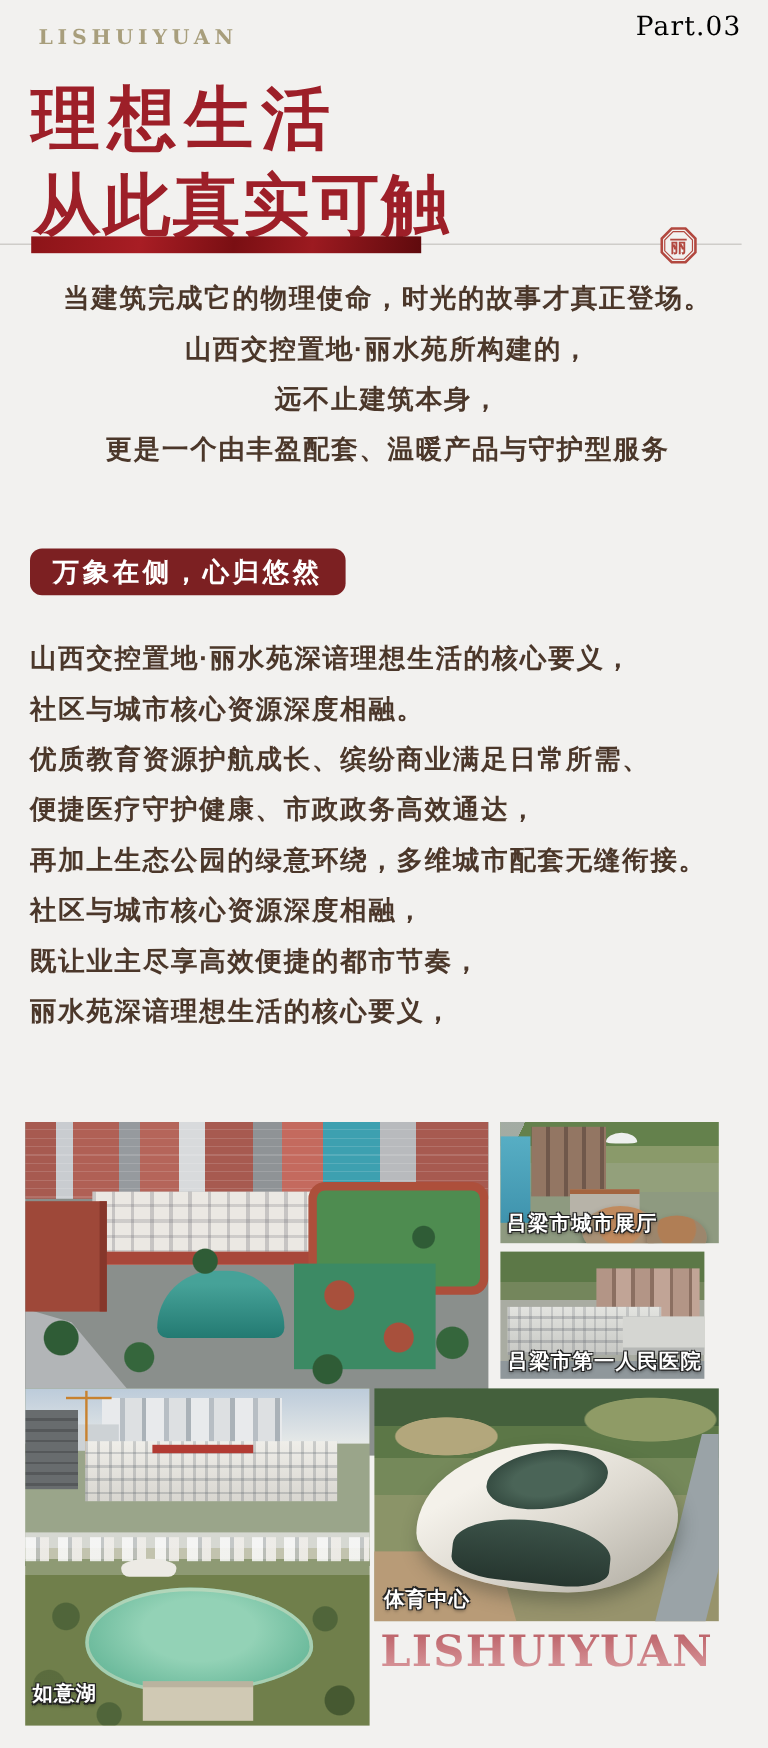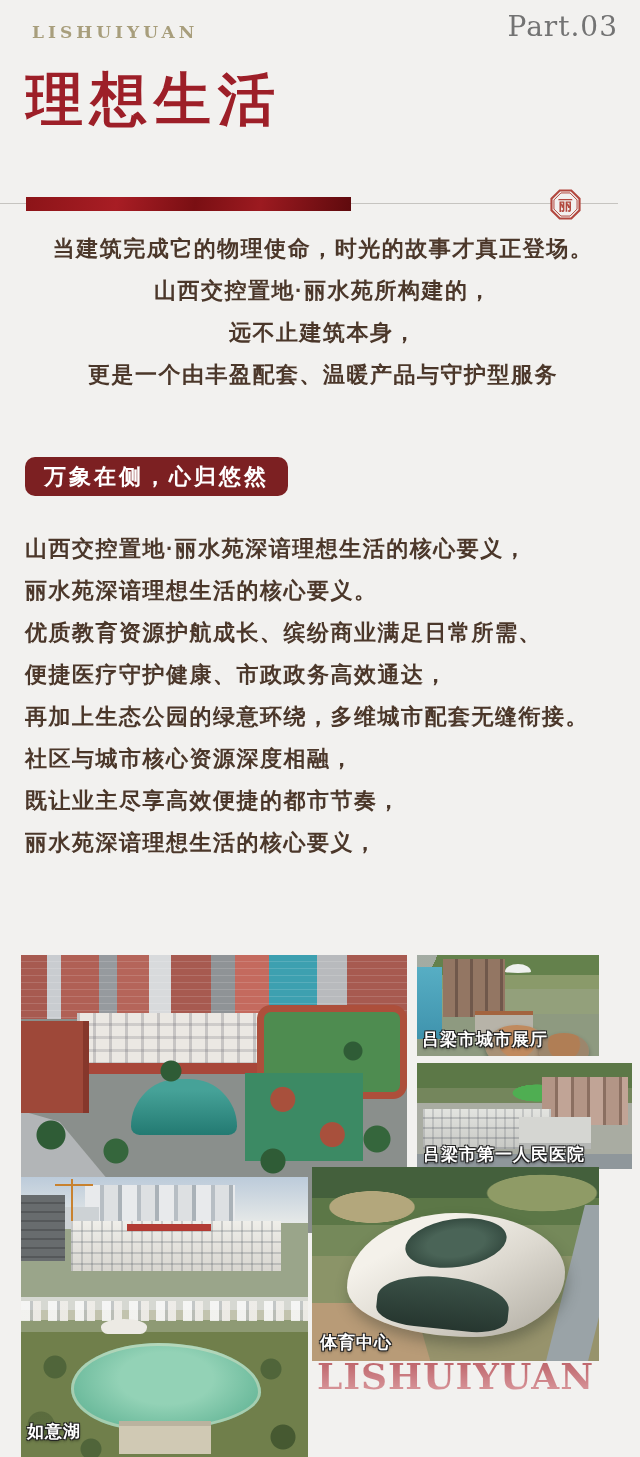--- a/index.html
+++ b/index.html
@@ -3,21 +3,21 @@
 <meta charset="utf-8">
 <style>
   html,body{margin:0;padding:0;}
   body{font-family:"Liberation Sans","DejaVu Sans",sans-serif;}
   .page{position:relative;width:640px;height:1457px;background:#f2f1ef;overflow:hidden;}
 
   
   .brand{position:absolute;left:32px;top:22px;font-family:"DejaVu Serif","Liberation Serif",serif;
          font-weight:700;font-size:17px;letter-spacing:4px;color:#a89e7c;}
   .part{position:absolute;right:22px;top:10px;font-family:"DejaVu Serif","Liberation Serif",serif;
-        font-weight:400;font-size:28px;letter-spacing:1px;color:#737373;}
+        font-weight:400;font-size:22px;letter-spacing:1px;color:#000000;}
 
   
   .h1{position:absolute;left:26px;top:66px;font-size:57px;line-height:1.18;font-weight:900;
       letter-spacing:7px;color:#9d1f28;text-align:right;}
   .h2{position:absolute;left:28px;top:138px;font-size:56px;line-height:1.18;font-weight:900;
       letter-spacing:2px;color:#9d1f28;}
 
   
   .rule-line{position:absolute;left:0;top:203px;width:618px;height:1px;background:#c6c4c0;}
   .rule-bar{position:absolute;left:26px;top:197px;width:325px;height:14px;
@@ -30,21 +30,21 @@
   .para-intro{top:228px;text-align:center;}
   .para-body{top:528px;}
 
   
   .badge{position:absolute;left:25px;top:457px;background:#7c2022;color:#ffffff;
          font-size:22px;font-weight:700;letter-spacing:3px;line-height:39px;
          padding:0 19px;border-radius:10px;}
 
   
   .collage{position:absolute;left:21px;top:935px;width:578px;height:503px;}
-  .photo{position:absolute;overflow:hidden;margin-top:20px;}
+  .photo{position:absolute;overflow:hidden;}
   .plabel{position:absolute;left:8px;bottom:6px;color:#fff;font-weight:700;font-size:17px;
       letter-spacing:1px;white-space:nowrap;
       text-shadow:-1px -1px 0 #242424,1px -1px 0 #242424,-1px 1px 0 #242424,1px 1px 0 #242424,0 2px 3px rgba(0,0,0,.55);}
 
   
   .ph-dawu{left:0;top:0;width:386px;height:278px;background:#8a8f8c;}
   .d-city{position:absolute;left:0;top:0;width:100%;height:64px;
      background:repeating-linear-gradient(180deg,transparent 0 6px,rgba(255,255,255,.14) 6px 7px),
      linear-gradient(90deg,#a75a50 0 26px,#c9ccd0 26px 40px,#b06055 40px 78px,#969a9e 78px 96px,
        #b5655a 96px 128px,#d8dadc 128px 150px,#a75a50 150px 190px,#8f9396 190px 214px,
@@ -83,21 +83,21 @@
   .e-towers{position:absolute;left:26px;top:4px;width:62px;height:58px;
      background:repeating-linear-gradient(90deg,#937663 0 12px,#70584b 12px 15px);}
   .e-mall{position:absolute;left:58px;top:56px;width:58px;height:26px;background:#b7b3a8;
      border-top:4px solid #a3643f;}
   .e-drum1{position:absolute;left:68px;top:70px;width:64px;height:42px;border-radius:50%;
      background:radial-gradient(circle at 50% 32%,#c08a5e 0 44%,#a89176 48%);box-shadow:0 3px 5px rgba(0,0,0,.3);}
   .e-drum2{position:absolute;left:122px;top:78px;width:50px;height:36px;border-radius:50%;
      background:radial-gradient(circle at 50% 32%,#b07e55 0 44%,#9c866c 48%);box-shadow:0 3px 5px rgba(0,0,0,.3);}
 
   
-  .ph-hosp{left:396px;top:108px;width:215px;height:106px;
+  .ph-hosp{left:396px;top:108px;width:170px;height:106px;
      background:radial-gradient(ellipse 40px 14px at 120px 30px,#4fae52 0 60%,transparent 62%),
        linear-gradient(180deg,#5c7847 0 24%,#74865c 24% 38%,#a9aca2 38% 86%,#8f979b 86%);}
   .ho-towers{position:absolute;right:4px;top:14px;width:86px;height:48px;
      background:repeating-linear-gradient(90deg,#b39586 0 13px,#8b6f61 13px 16px,#c1a496 16px 29px,#8b6f61 29px 32px);}
   .ho-slab{position:absolute;left:6px;top:46px;width:128px;height:40px;
      background:repeating-linear-gradient(90deg,rgba(80,85,95,.2) 0 2px,transparent 2px 9px),
        repeating-linear-gradient(180deg,transparent 0 8px,rgba(80,85,95,.25) 8px 10px),
        linear-gradient(180deg,#e3e4e0,#c7c8c4);}
   .ho-wing{position:absolute;left:102px;top:54px;width:72px;height:32px;background:#d5d6d2;
      box-shadow:inset 0 -6px 0 rgba(90,95,100,.25);}
@@ -116,21 +116,21 @@
      background:repeating-linear-gradient(90deg,rgba(70,80,90,.22) 0 2px,transparent 2px 10px),
        repeating-linear-gradient(180deg,transparent 0 9px,rgba(70,80,90,.22) 9px 11px),
        linear-gradient(180deg,#efeee9,#d8d6d0);}
   .g-slab::before{content:"";position:absolute;left:56px;top:3px;width:84px;height:7px;background:#b23b33;}
   .g-green{position:absolute;left:0;bottom:0;width:100%;height:22px;
      background:radial-gradient(circle at 30px 8px,#3d5733 0 8px,transparent 9px),
        radial-gradient(circle at 220px 10px,#3d5733 0 9px,transparent 10px),
        linear-gradient(#5d7847,#46603a);}
 
   
-  .ph-sport{left:291px;top:212px;width:287px;height:194px;
+  .ph-sport{left:291px;top:222px;width:287px;height:194px;
      background:radial-gradient(ellipse 70px 26px at 60px 40px,#b3a77c 0 60%,transparent 62%),
        radial-gradient(ellipse 90px 30px at 230px 26px,#8f9b66 0 60%,transparent 62%),
        linear-gradient(180deg,#44603c 0 16%,#5c7747 16% 30%,#75895a 30% 46%,#8b9468 46% 70%,#97936c 70%);}
   .s-road{position:absolute;right:-8px;top:38px;width:42px;height:160px;background:#9aa3a7;
      transform:skewX(-14deg);}
   .s-plaza{position:absolute;left:-14px;bottom:0;width:124px;height:58px;background:#b89b77;
      transform:skewX(16deg);}
   .s-shell{position:absolute;left:35px;top:46px;width:218px;height:124px;
      border-radius:50% 50% 42% 58%/60% 48% 52% 40%;
      background:linear-gradient(150deg,#f4f1ea 25%,#ddd9d0 55%,#b8b4aa 90%);
@@ -170,41 +170,42 @@
 </style>
 </head>
 <body>
 
 <div class="page">
 
   <div class="brand">LISHUIYUAN</div>
   <div class="part">Part.03</div>
 
   <div class="h1">理想生活</div>
+  <div class="h2">从此真实可触</div>
 
   <div class="rule-line"></div>
   <div class="rule-bar"></div>
   <svg class="seal" viewBox="0 0 40 40">
     <polygon points="13,3 27,3 37,13 37,27 27,37 13,37 3,27 3,13" fill="#f2f1ef" stroke="#b2483f" stroke-width="2.6"></polygon>
     <polygon points="14.5,6 25.5,6 34,14.5 34,25.5 25.5,34 14.5,34 6,25.5 6,14.5" fill="none" stroke="#b2483f" stroke-width="1.2"></polygon>
     <text x="20" y="27" font-size="17" font-weight="bold" fill="#b2483f" text-anchor="middle">丽</text>
   </svg>
 
   <div class="para para-intro">
     <div>当建筑完成它的物理使命，时光的故事才真正登场。</div>
     <div>山西交控置地·丽水苑所构建的，</div>
     <div>远不止建筑本身，</div>
     <div>更是一个由丰盈配套、温暖产品与守护型服务</div>
   </div>
 
   <div class="badge">万象在侧，心归悠然</div>
 
   <div class="para para-body">
     <div>山西交控置地·丽水苑深谙理想生活的核心要义，</div>
-    <div>丽水苑深谙理想生活的核心要义。</div>
+    <div>社区与城市核心资源深度相融。</div>
     <div>优质教育资源护航成长、缤纷商业满足日常所需、</div>
     <div>便捷医疗守护健康、市政政务高效通达，</div>
     <div>再加上生态公园的绿意环绕，多维城市配套无缝衔接。</div>
     <div>社区与城市核心资源深度相融，</div>
     <div>既让业主尽享高效便捷的都市节奏，</div>
     <div>丽水苑深谙理想生活的核心要义，</div>
   </div>
 
   <div class="collage">
 

